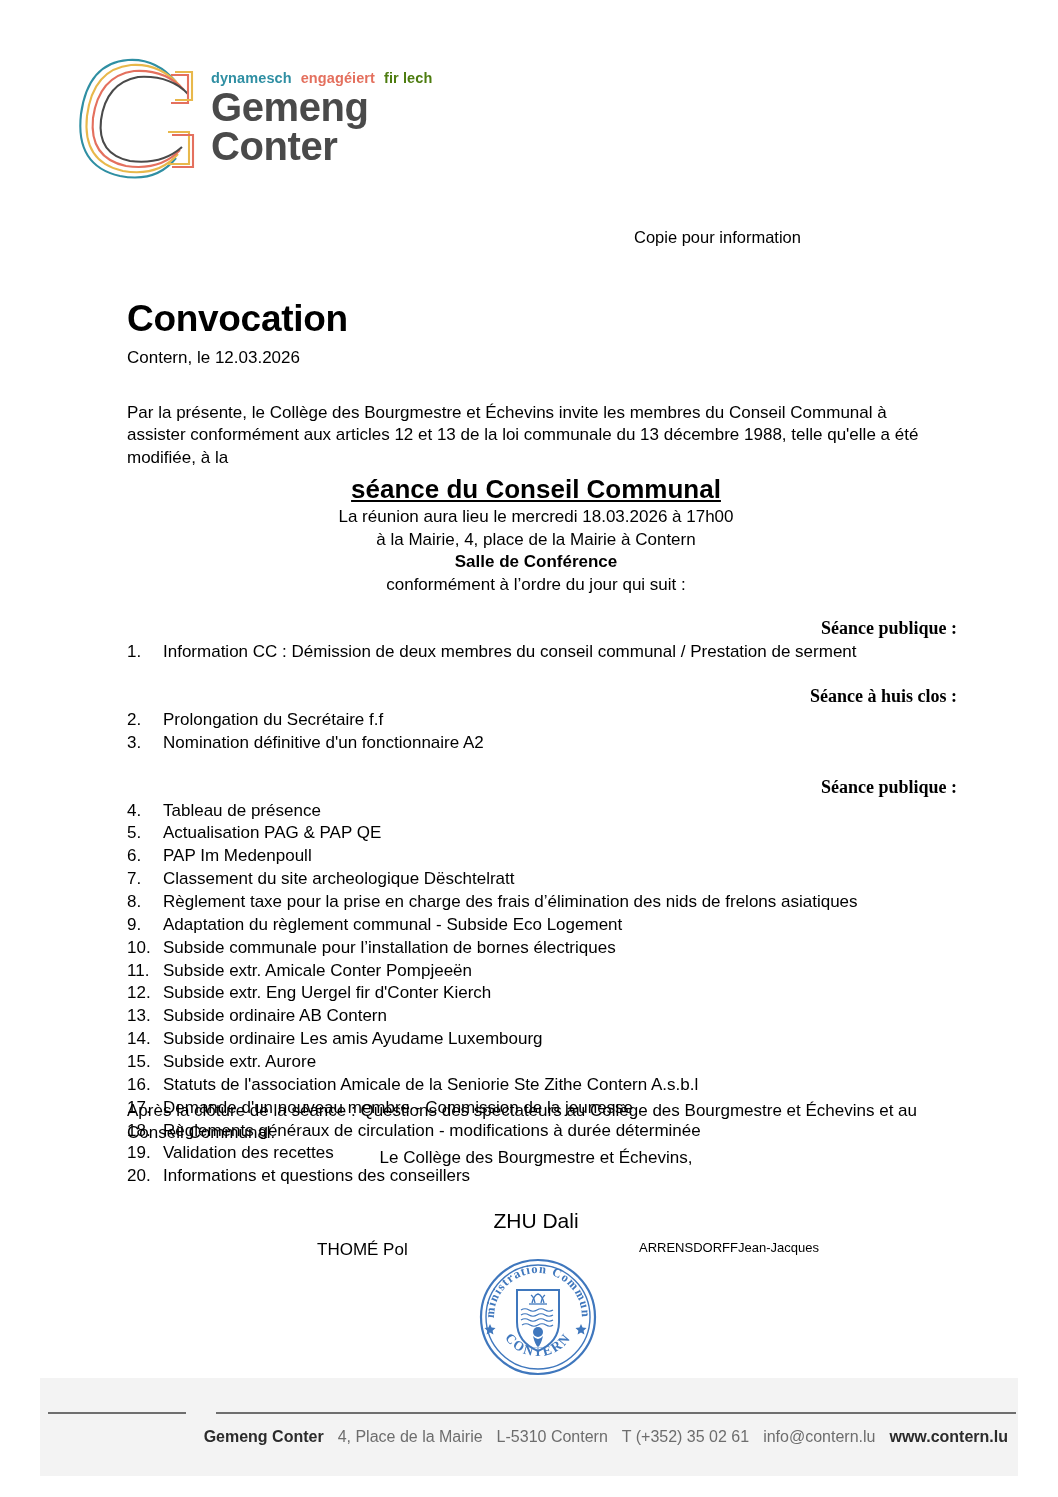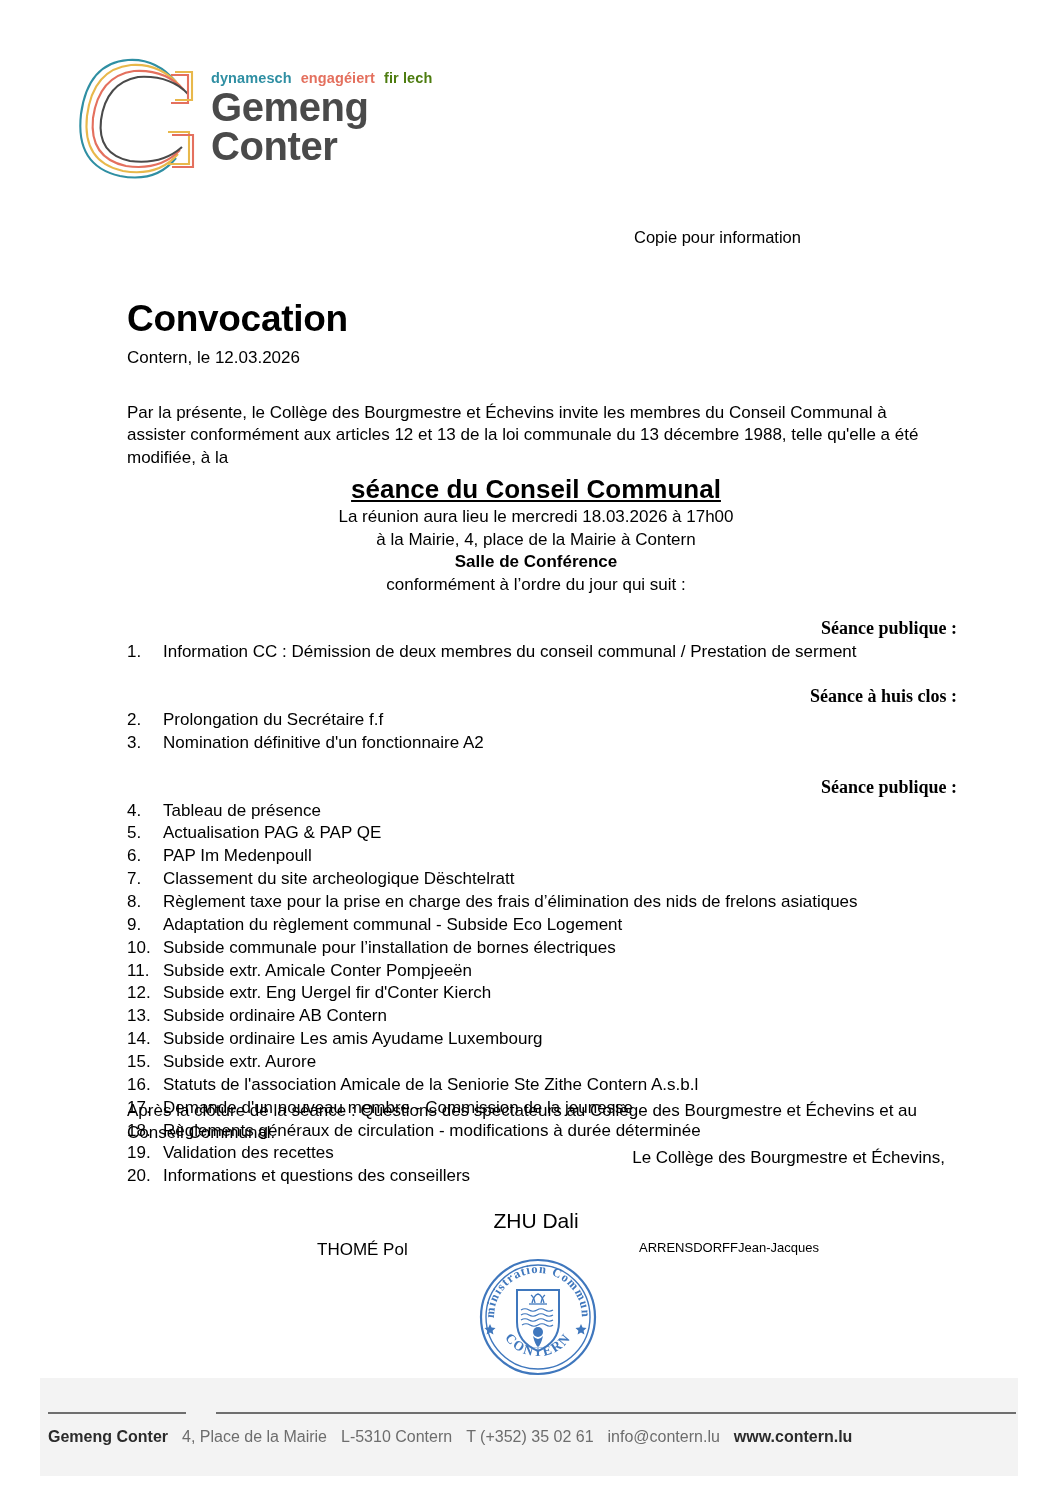--- a/index.html
+++ b/index.html
@@ -142,21 +142,21 @@
     top: 1100px;
     width: 820px;
     font-size: 17px;
     line-height: 1.32;
   }
   .college-line {
     position: absolute;
     left: 127px;
     top: 1148px;
     width: 818px;
-    text-align: right;
+    text-align: center;
     font-size: 17px;
   }
 
   
   .sig-zhu {
     position: absolute;
     top: 1209px;
     left: 127px;
     width: 818px;
     text-align: center;
@@ -210,20 +210,21 @@
     height: 2px;
     background: #6e6e6e;
   }
   .footer-row {
     position: absolute;
     left: 48px;
     top: 1428px;
     width: 960px;
     font-size: 16px;
     white-space: nowrap;
+    text-align: right;
   }
   .f-brand {
     font-weight: 700;
     color: #2b2b2b;
     margin-right: 14px;
   }
   .f-item {
     color: #6d6d6d;
     margin-right: 14px;
   }

